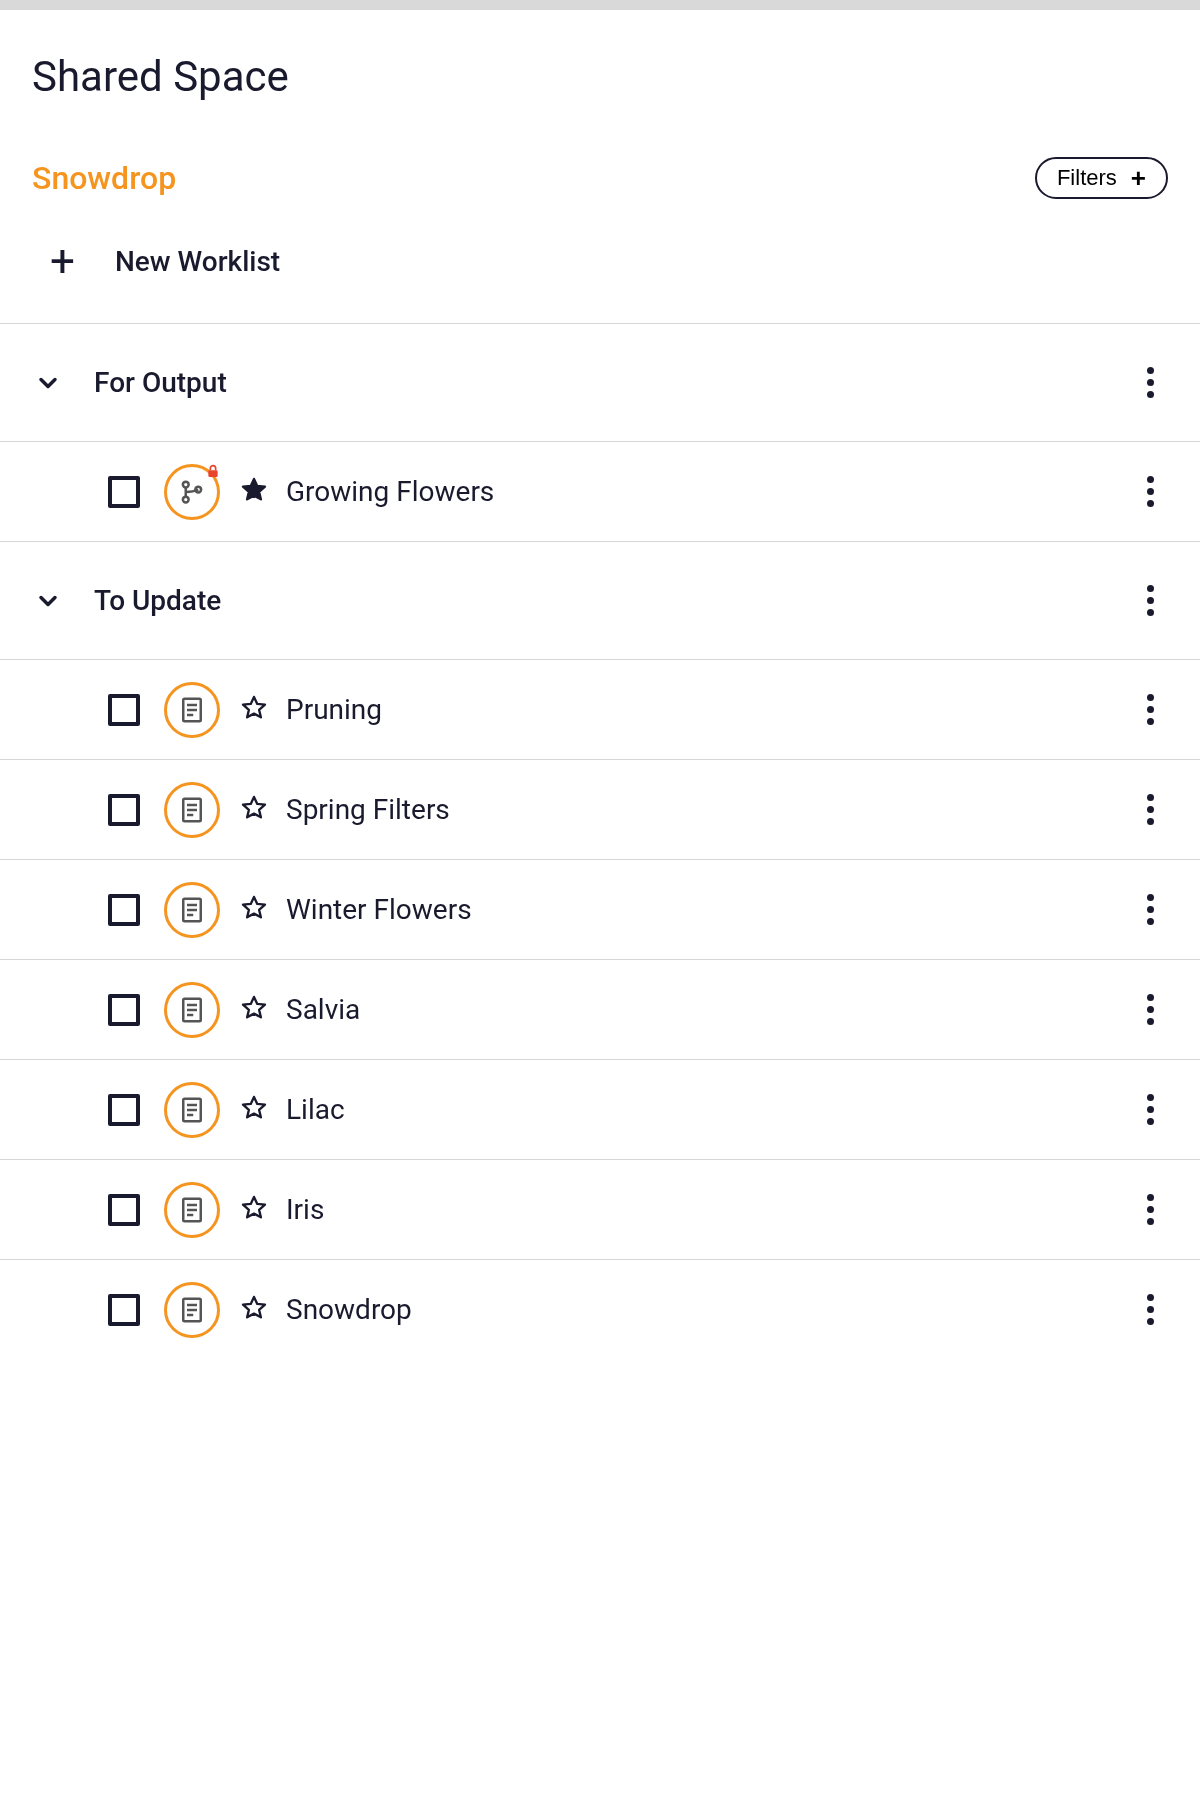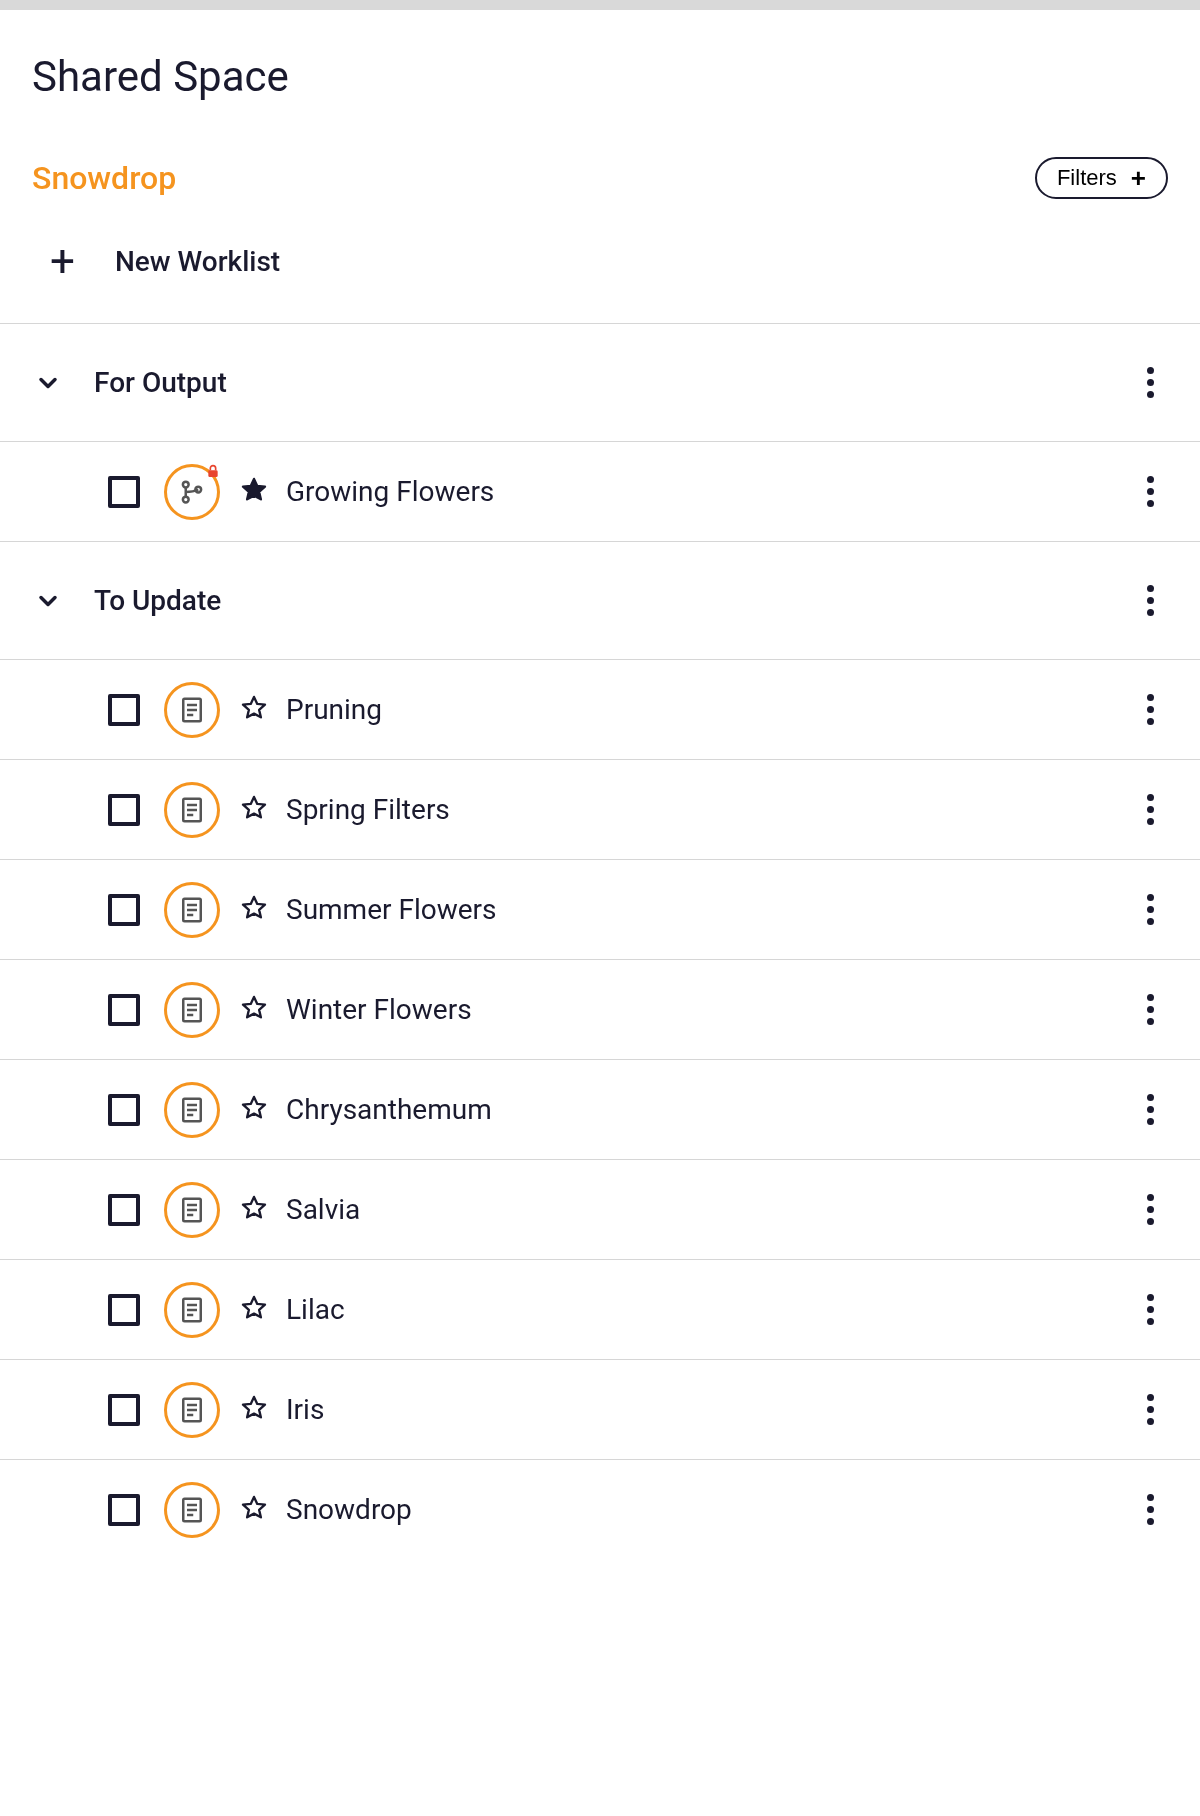--- a/index.html
+++ b/index.html
@@ -259,41 +259,20 @@
           <svg viewBox="0 0 24 24" width="30" height="30">
             <rect x="5" y="3" width="14" height="18" rx="1" fill="none" stroke="#555" stroke-width="2"></rect>
             <line x1="8" y1="8" x2="16" y2="8" stroke="#555" stroke-width="2"></line>
             <line x1="8" y1="12" x2="16" y2="12" stroke="#555" stroke-width="2"></line>
             <line x1="8" y1="16" x2="13" y2="16" stroke="#555" stroke-width="2"></line>
           </svg>
         </span>
         <span class="star"><svg viewBox="0 0 24 24" width="28" height="28">
             <path d="M12 2.5l2.8 6 6.6.6-5 4.5 1.5 6.4L12 16.8 6.1 20l1.5-6.4-5-4.5 6.6-.6z" fill="none" stroke="#1a1a2e" stroke-width="2" stroke-linejoin="round"></path>
           </svg></span>
-        <span class="item-label">Summer Flowers</span>
-        <span class="spacer"></span>
-        <div class="dots">
-          <span></span>
-          <span></span>
-          <span></span>
-        </div>
-      </div>
-      <div class="row item-row">
-        <span class="checkbox"></span>
-        <span class="circ-icon">
-          <svg viewBox="0 0 24 24" width="30" height="30">
-            <rect x="5" y="3" width="14" height="18" rx="1" fill="none" stroke="#555" stroke-width="2"></rect>
-            <line x1="8" y1="8" x2="16" y2="8" stroke="#555" stroke-width="2"></line>
-            <line x1="8" y1="12" x2="16" y2="12" stroke="#555" stroke-width="2"></line>
-            <line x1="8" y1="16" x2="13" y2="16" stroke="#555" stroke-width="2"></line>
-          </svg>
-        </span>
-        <span class="star"><svg viewBox="0 0 24 24" width="28" height="28">
-            <path d="M12 2.5l2.8 6 6.6.6-5 4.5 1.5 6.4L12 16.8 6.1 20l1.5-6.4-5-4.5 6.6-.6z" fill="none" stroke="#1a1a2e" stroke-width="2" stroke-linejoin="round"></path>
-          </svg></span>
         <span class="item-label">Winter Flowers</span>
         <span class="spacer"></span>
         <div class="dots">
           <span></span>
           <span></span>
           <span></span>
         </div>
       </div>
       <div class="row item-row">
         <span class="checkbox"></span>
@@ -301,41 +280,20 @@
           <svg viewBox="0 0 24 24" width="30" height="30">
             <rect x="5" y="3" width="14" height="18" rx="1" fill="none" stroke="#555" stroke-width="2"></rect>
             <line x1="8" y1="8" x2="16" y2="8" stroke="#555" stroke-width="2"></line>
             <line x1="8" y1="12" x2="16" y2="12" stroke="#555" stroke-width="2"></line>
             <line x1="8" y1="16" x2="13" y2="16" stroke="#555" stroke-width="2"></line>
           </svg>
         </span>
         <span class="star"><svg viewBox="0 0 24 24" width="28" height="28">
             <path d="M12 2.5l2.8 6 6.6.6-5 4.5 1.5 6.4L12 16.8 6.1 20l1.5-6.4-5-4.5 6.6-.6z" fill="none" stroke="#1a1a2e" stroke-width="2" stroke-linejoin="round"></path>
           </svg></span>
-        <span class="item-label">Chrysanthemum</span>
-        <span class="spacer"></span>
-        <div class="dots">
-          <span></span>
-          <span></span>
-          <span></span>
-        </div>
-      </div>
-      <div class="row item-row">
-        <span class="checkbox"></span>
-        <span class="circ-icon">
-          <svg viewBox="0 0 24 24" width="30" height="30">
-            <rect x="5" y="3" width="14" height="18" rx="1" fill="none" stroke="#555" stroke-width="2"></rect>
-            <line x1="8" y1="8" x2="16" y2="8" stroke="#555" stroke-width="2"></line>
-            <line x1="8" y1="12" x2="16" y2="12" stroke="#555" stroke-width="2"></line>
-            <line x1="8" y1="16" x2="13" y2="16" stroke="#555" stroke-width="2"></line>
-          </svg>
-        </span>
-        <span class="star"><svg viewBox="0 0 24 24" width="28" height="28">
-            <path d="M12 2.5l2.8 6 6.6.6-5 4.5 1.5 6.4L12 16.8 6.1 20l1.5-6.4-5-4.5 6.6-.6z" fill="none" stroke="#1a1a2e" stroke-width="2" stroke-linejoin="round"></path>
-          </svg></span>
         <span class="item-label">Salvia</span>
         <span class="spacer"></span>
         <div class="dots">
           <span></span>
           <span></span>
           <span></span>
         </div>
       </div>
       <div class="row item-row">
         <span class="checkbox"></span>

